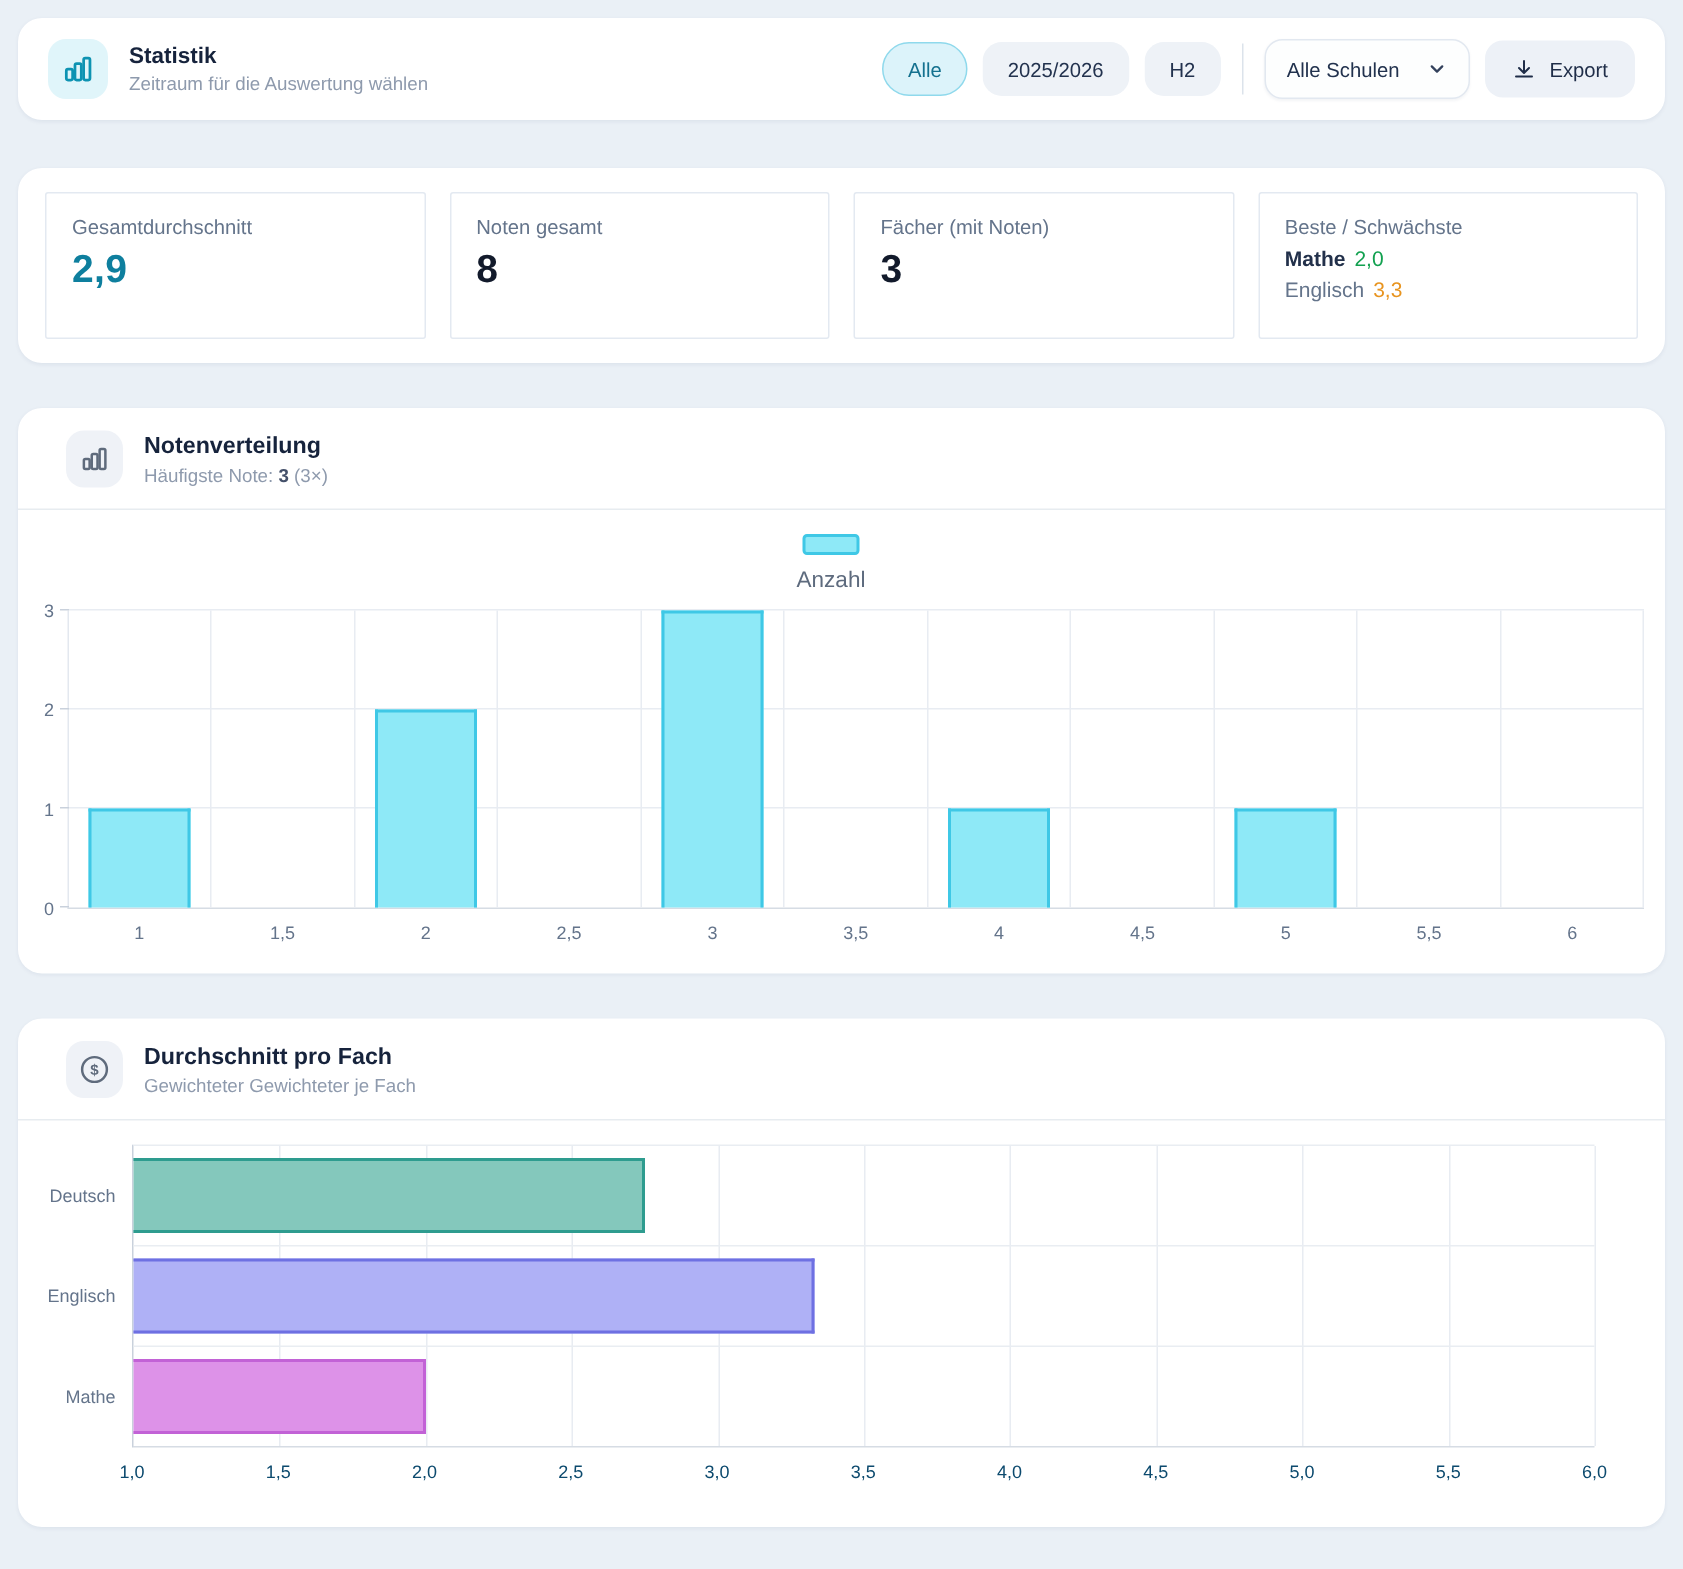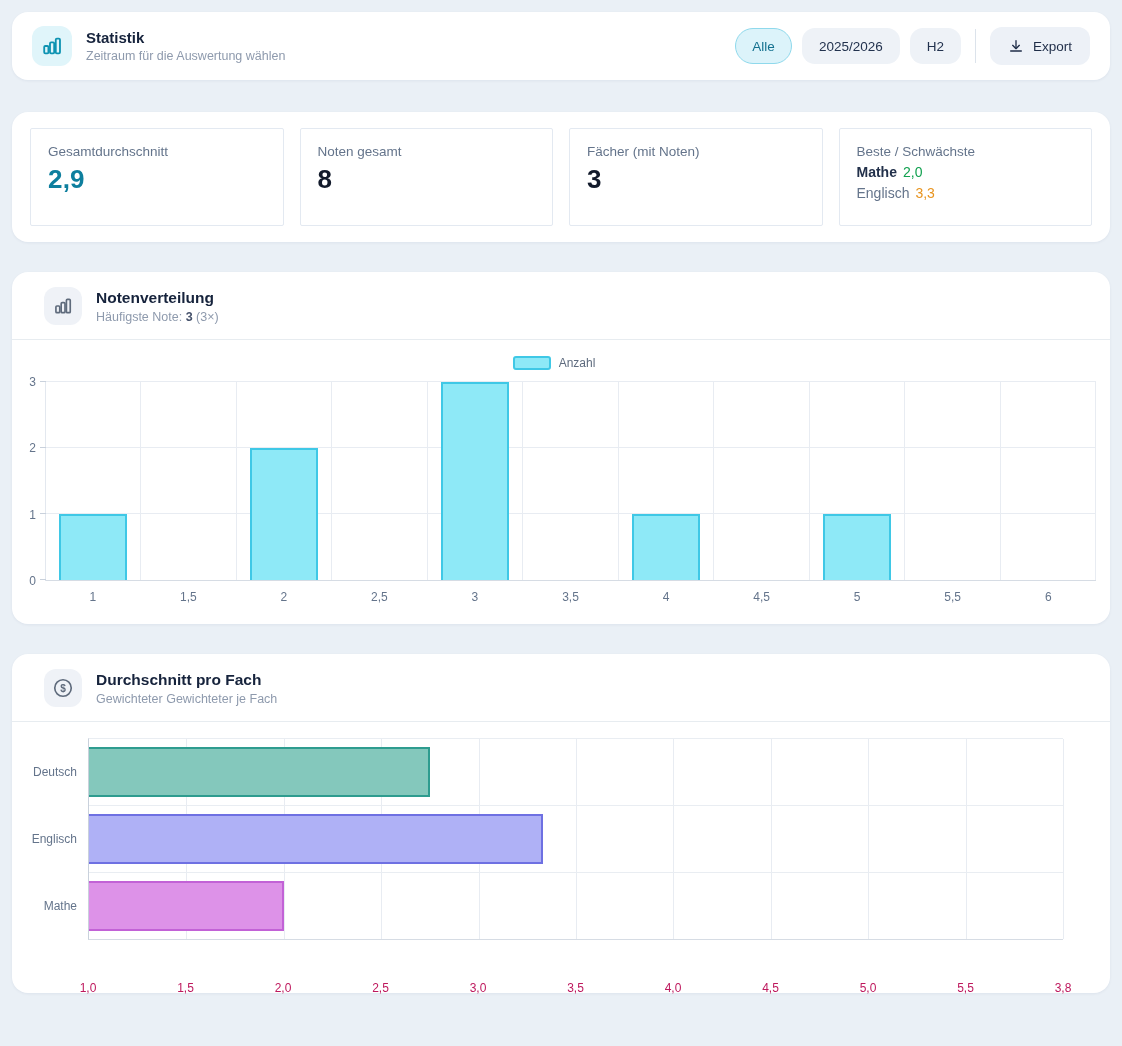--- a/index.html
+++ b/index.html
@@ -31,21 +31,21 @@
   .bw-name-dark{color:#22304A;font-weight:600;}
   .bw-name{color:#64748B;}
   
   .chart-panel{margin-bottom:30px;padding-bottom:20px;}
   .section-header{display:flex;align-items:center;padding:15px 32px 14px;border-bottom:1px solid #E7ECF0;}
   .section-titles{margin-left:14px;}
   .section-title{font-size:15.5px;font-weight:700;color:#16233C;}
   .section-subtitle{font-size:12.5px;color:#8E9AAD;margin-top:3px;}
   .section-subtitle b{color:#44506A;}
   .chart-body{padding:16px 14px 0 0;}
-  .legend{display:flex;justify-content:center;align-items:center;gap:8px;font-size:12px;color:#5E6B7E;margin-bottom:12px;}
+  .legend{display:flex;justify-content:center;align-items:center;gap:8px;font-size:15px;color:#5E6B7E;margin-bottom:12px;flex-direction:column;}
   .swatch{width:38px;height:14px;border:2px solid;border-radius:3px;box-sizing:border-box;background:#ccc;}
   
   .vplot-row{display:flex;}
   .ylabels{width:33px;position:relative;flex:none;}
   .ylab{position:absolute;right:9px;transform:translateY(50%);font-size:12px;color:#64748B;}
   .vplot{flex:1;height:198px;position:relative;border-left:1px solid #E3E8EF;border-bottom:1px solid #D6DCE4;}
   .hgrid{position:absolute;left:0;right:0;height:1px;background:#E8ECF2;}
   .ytick{position:absolute;left:-6px;width:6px;height:1px;background:#C9D1DC;}
   .cols{position:absolute;inset:0;display:flex;}
   .col{flex:1;position:relative;border-right:1px solid #E8ECF2;}
@@ -56,21 +56,21 @@
   .hplot-row{display:flex;}
   .hlabels{width:76px;flex:none;display:flex;flex-direction:column;}
   .hrowlab{flex:1;display:flex;align-items:center;justify-content:flex-end;padding-right:11px;font-size:12px;color:#64748B;}
   .hplot{flex:1;height:202px;position:relative;border-left:1px solid #C9D1DC;border-bottom:1px solid #D6DCE4;
          border-top:1px solid #E9EDF2;display:flex;flex-direction:column;margin-right:33px;box-sizing:border-box;}
   .vgrid{position:absolute;top:0;bottom:0;width:1px;background:#E8ECF2;}
   .hrow{flex:1;position:relative;}
   .hbar{position:absolute;left:0;top:50%;transform:translateY(-50%);height:50px;box-sizing:border-box;
         border-style:solid;border-width:2px 2px 2px 0;}
   .hxlabels{position:relative;height:24px;margin-left:76px;margin-right:33px;margin-top:9px;}
-  .hxlab{position:absolute;transform:translateX(-50%);font-size:12px;color:#be185d;margin-top:32px;}
+  .hxlab{position:absolute;transform:translateX(-50%);font-size:12px;color:#0c4a6e;}
   svg{display:block;}
 </style>
 </head>
 <body>
 
 <header class="panel header-panel">
   <div class="icon-box cyan">
     <svg width="22" height="22" viewBox="0 0 24 24" fill="none" stroke="currentColor" stroke-width="2" stroke-linejoin="round">
       <rect x="3.5" y="12" width="4.6" height="8" rx="1.2"></rect>
       <rect x="9.8" y="8" width="4.6" height="12" rx="1.2"></rect>
@@ -79,20 +79,28 @@
   </div>
   <div class="header-titles">
     <div class="page-title">Statistik</div>
     <div class="page-subtitle">Zeitraum für die Auswertung wählen</div>
   </div>
   <div class="header-actions">
     <button class="pill active">Alle</button>
     <button class="pill">2025/2026</button>
     <button class="pill">H2</button>
     <div class="vdivider"></div>
+    <div class="select">
+      <span>Alle Schulen</span>
+      <span>
+        <svg width="14" height="14" viewBox="0 0 24 24" fill="none" stroke="#33415C" stroke-width="2.6" stroke-linecap="round" stroke-linejoin="round">
+            <path d="M6 9l6 6 6-6"></path>
+          </svg>
+      </span>
+    </div>
     <button class="export">
       <span>
         <svg width="16" height="16" viewBox="0 0 24 24" fill="none" stroke="#1F2D48" stroke-width="2" stroke-linecap="round" stroke-linejoin="round">
           <path d="M12 4v11"></path>
             <path d="M7 11l5 5 5-5"></path>
             <path d="M4 19.5h16"></path>
         </svg>
       </span>
       <span>Export</span>
     </button>
@@ -246,16 +254,16 @@
         <span class="hxlab" style="left: 0%;">1,0</span>
         <span class="hxlab" style="left: 10%;">1,5</span>
         <span class="hxlab" style="left: 20%;">2,0</span>
         <span class="hxlab" style="left: 30%;">2,5</span>
         <span class="hxlab" style="left: 40%;">3,0</span>
         <span class="hxlab" style="left: 50%;">3,5</span>
         <span class="hxlab" style="left: 60%;">4,0</span>
         <span class="hxlab" style="left: 70%;">4,5</span>
         <span class="hxlab" style="left: 80%;">5,0</span>
         <span class="hxlab" style="left: 90%;">5,5</span>
-        <span class="hxlab" style="left: 100%;">3,8</span>
+        <span class="hxlab" style="left: 100%;">6,0</span>
       </div>
   </div>
 </section>
 
 </body></html>

